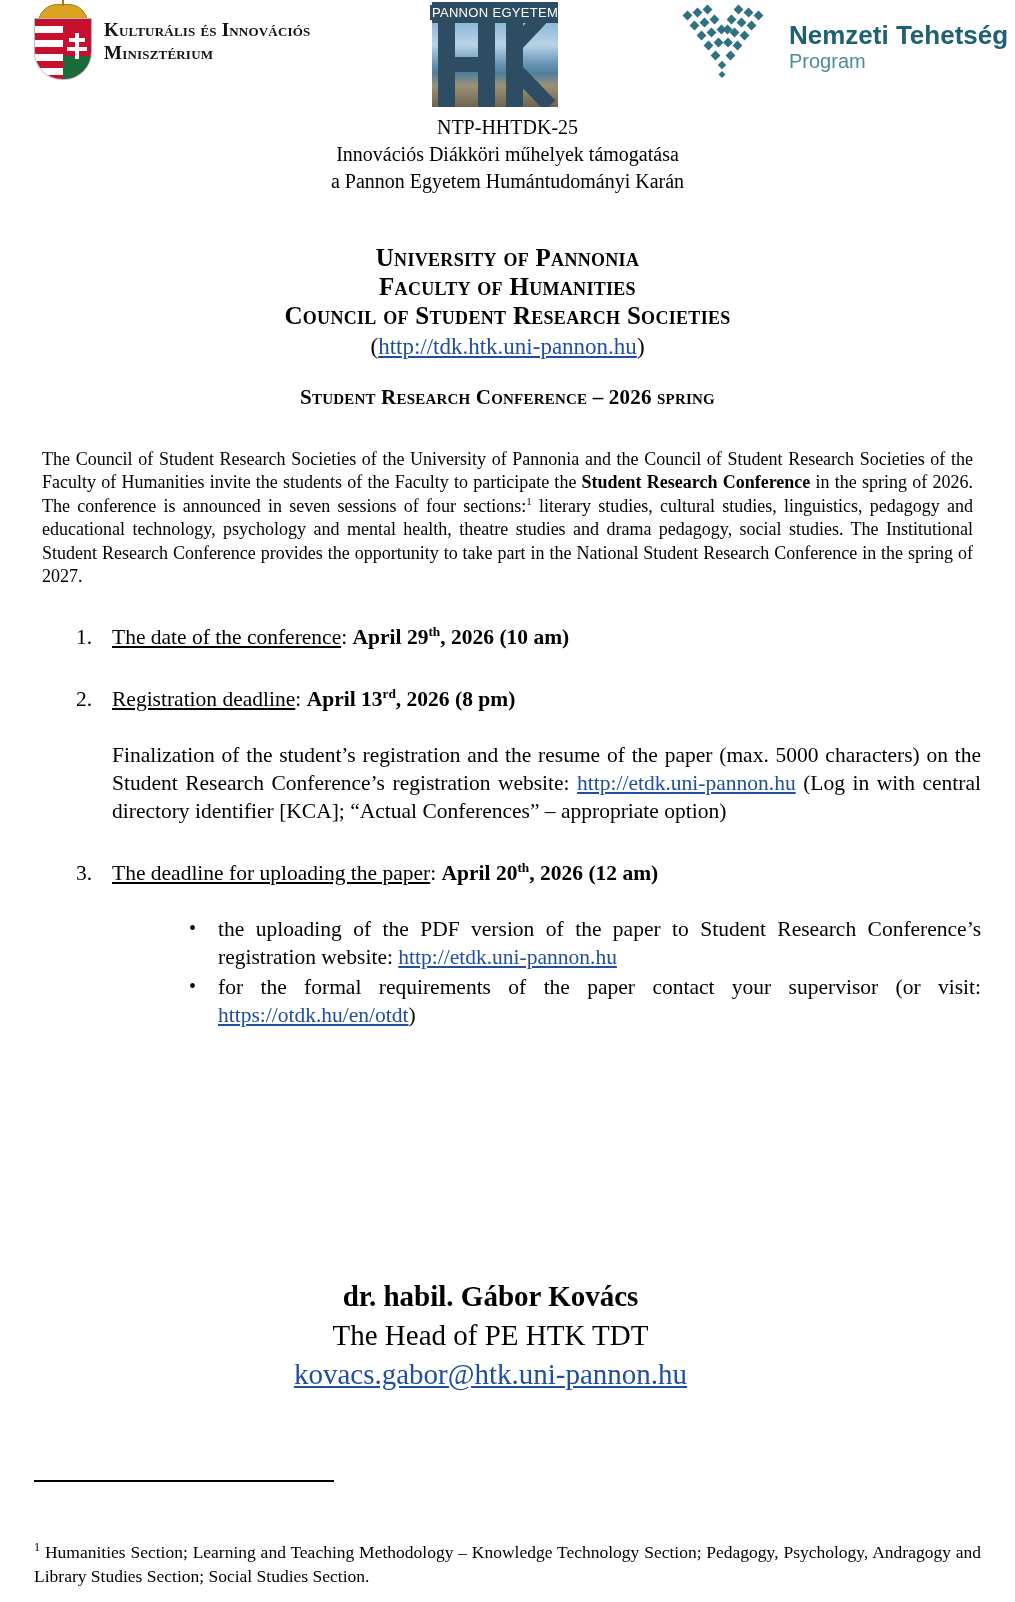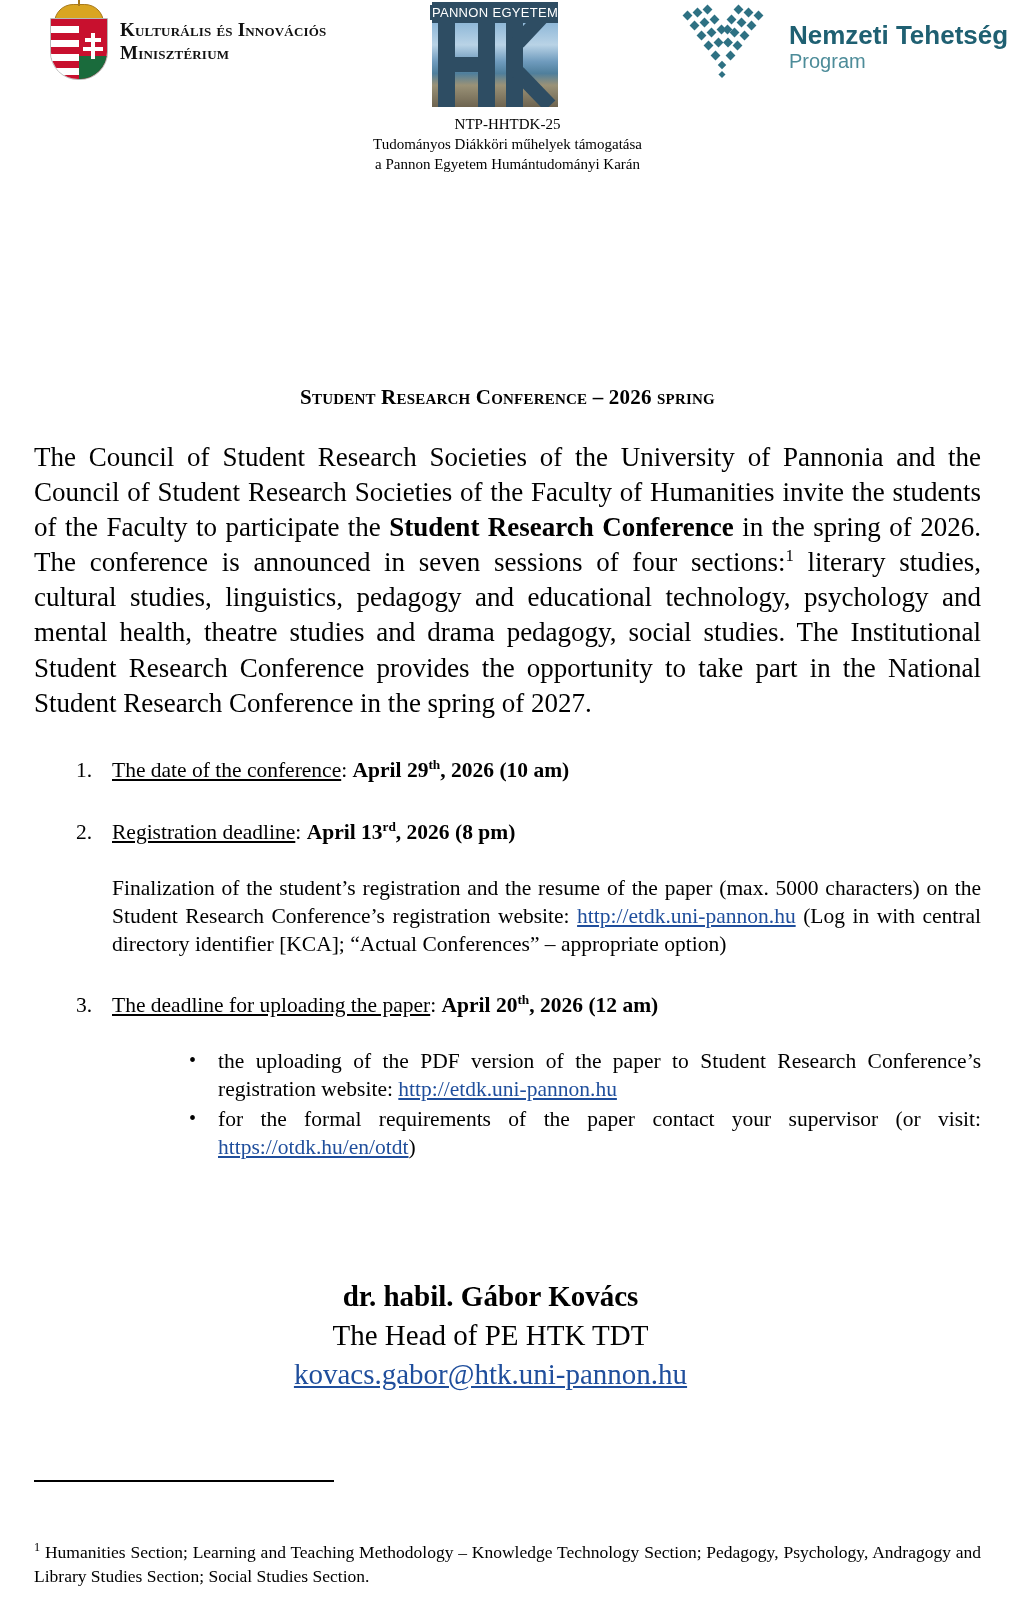--- a/index.html
+++ b/index.html
@@ -26,21 +26,21 @@
     position: absolute;
     top: 0px;
     left: 0px;
     width: 1015px;
     height: 112px;
   }
 
   
   .ministry-logo {
     position: absolute;
-    left: 50px;
+    left: 34px;
     top: 4px;
     display: flex;
     align-items: center;
   }
   .coa {
     position: relative;
     width: 56px;
     height: 74px;
     flex: none;
   }
@@ -214,21 +214,21 @@
     white-space: nowrap;
   }
 
   
   .ntp-caption {
     position: absolute;
     top: 114px;
     left: 0;
     width: 1015px;
     text-align: center;
-    font-size: 15px;
+    font-size: 20px;
     line-height: 1.34;
   }
 
   
   .title-block {
     position: absolute;
     top: 243px;
     left: 0;
     width: 1015px;
     text-align: center;
@@ -258,24 +258,24 @@
   }
 
   
   .body-wrap {
     position: absolute;
     top: 440px;
     left: 34px;
     width: 947px;
   }
   p.intro {
-    margin: 0;
+    margin: 8px;
     text-align: justify;
     text-justify: inter-word;
-    font-size: 27px;
+    font-size: 18px;
     line-height: 1.30;
     hyphens: none;
   }
   .ol {
     margin: 0;
     padding: 0;
     list-style: none;
   }
   .li {
     position: relative;
@@ -447,24 +447,30 @@
       </div>
       <div class="ntp-text">
         <div class="ntp-line1">Nemzeti Tehetség</div>
         <div class="ntp-line2">Program</div>
       </div>
     </div>
   </div>
 
   <div class="ntp-caption">
     <div>NTP-HHTDK-25</div>
-    <div>Tudományos Diákköri műhelyek támogatása</div>
+    <div>Innovációs Diákköri műhelyek támogatása</div>
     <div>a Pannon Egyetem Humántudományi Karán</div>
   </div>
 
+  <div class="title-block">
+    <div class="title-line">University of Pannonia</div>
+    <div class="title-line">Faculty of Humanities</div>
+    <div class="title-line">Council of Student Research Societies</div>
+    <div class="title-url"><span>(</span><a class="link" href="#">http://tdk.htk.uni-pannon.hu</a><span>)</span></div>
+  </div>
 
   <div class="subtitle">Student Research Conference – 2026 spring</div>
 
   <div class="body-wrap">
 
     <p class="intro"><span>The Council of Student Research Societies of the University of Pannonia and the Council of Student Research Societies of the Faculty of Humanities invite the students of the Faculty to participate the </span><b>Student Research Conference</b><span> in the spring of 2026. The conference is announced in seven sessions of four sections:</span><sup>1</sup><span> literary studies, cultural studies, linguistics, pedagogy and educational technology, psychology and mental health, theatre studies and drama pedagogy, social studies. The Institutional Student Research Conference provides the opportunity to take part in the National Student Research Conference in the spring of 2027.</span></p>
 
     <div class="ol">
 
       <div class="li li-1">

